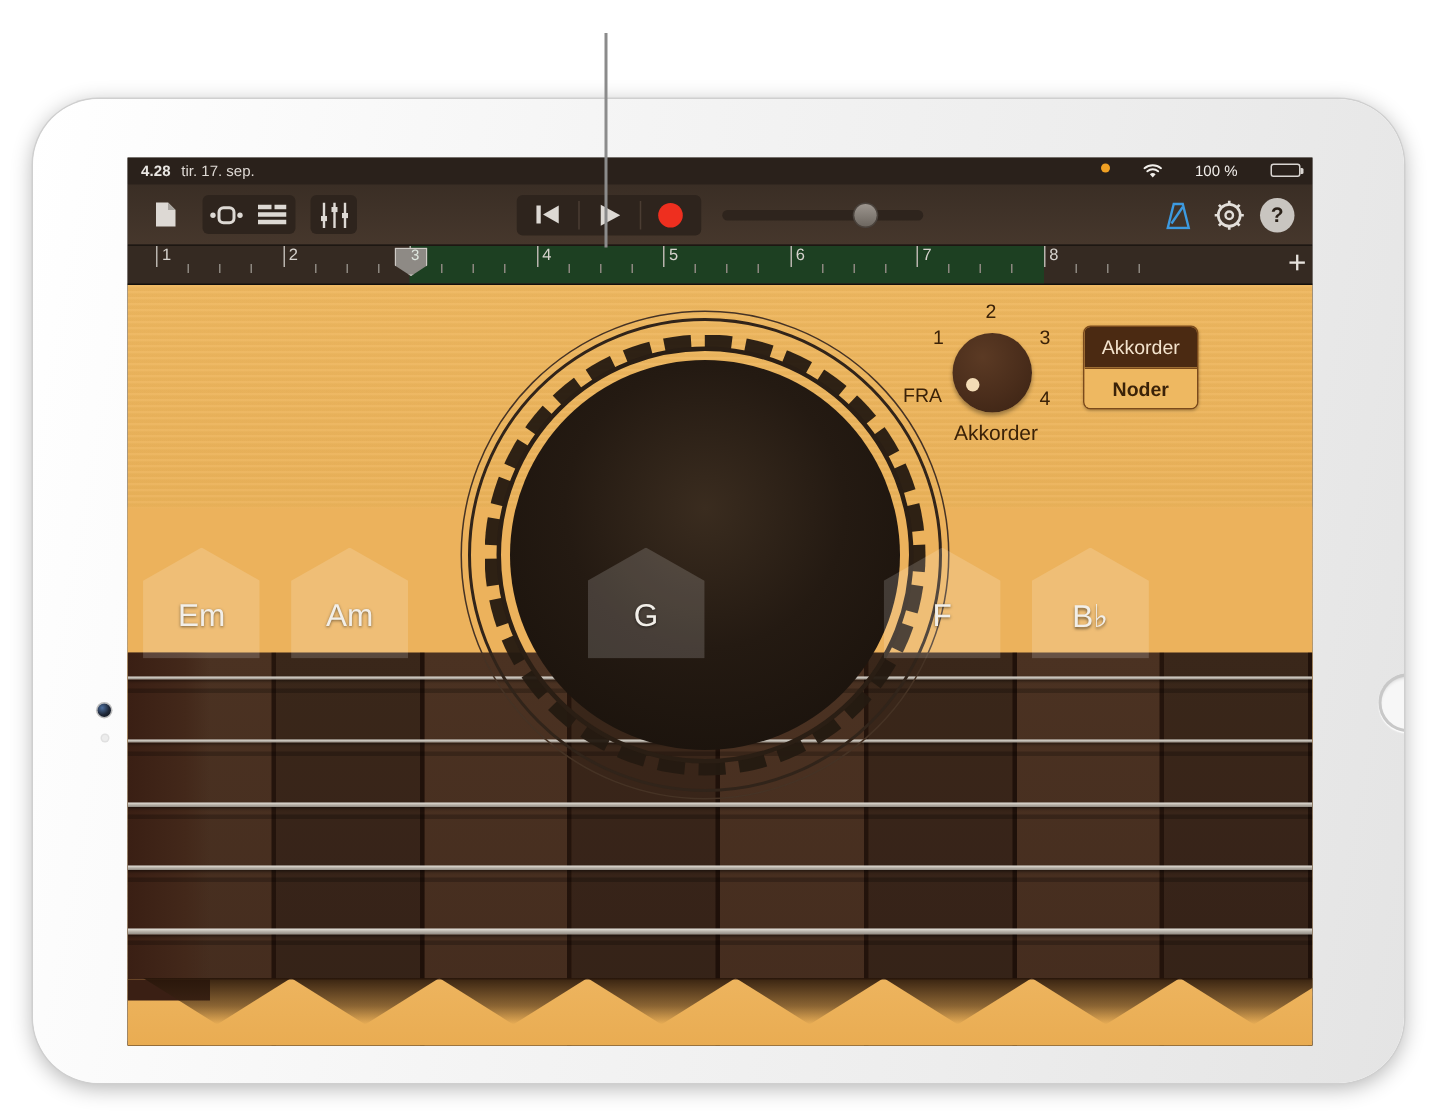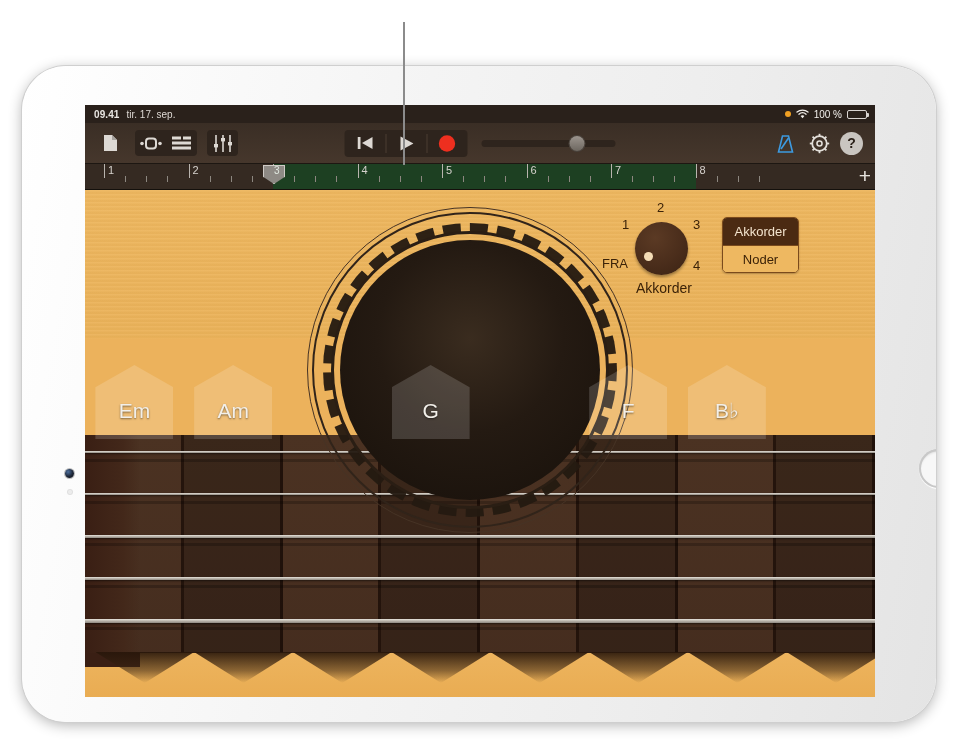--- a/index.html
+++ b/index.html
@@ -52,21 +52,21 @@
   
   #status-bar{
     position:relative;height:18px;
     background:#2a211b;
     display:flex;align-items:center;
     padding:0 8px 0 9px;
     font-size:10px;color:#e9e6e2;
   }
   #status-time{font-weight:bold;letter-spacing:.1px;}
   #status-date{margin-left:7px;color:#ded9d4;}
-  #status-right{margin-left:auto;display:flex;align-items:center;gap:5px;}
+  #status-right{margin-left:auto;display:flex;gap:22px;}
   .orange-dot{width:6px;height:6px;border-radius:50%;background:#f0a023;}
   #battery-text{font-size:10px;color:#f2efeb;}
   #battery{
     width:20px;height:9px;border:1px solid #d9d5d1;border-radius:2px;position:relative;
     box-sizing:border-box;padding:1px;
   }
   #battery:after{
     content:"";position:absolute;right:-3px;top:2px;width:2px;height:4px;
     background:#d9d5d1;border-radius:0 1px 1px 0;
   }
@@ -240,21 +240,21 @@
   #mode-toggle{
     position:absolute;left:637px;top:27px;width:75px;height:54px;z-index:6;
     border:1px solid #7a4a1c;border-radius:5px;overflow:hidden;cursor:pointer;
     box-shadow:0 1px 2px rgba(0,0,0,.25);
   }
   .mode-opt{
     height:27px;display:flex;align-items:center;justify-content:center;
     font-size:13px;
   }
   #mode-chords{background:#4b2a12;color:#f3e3cd;}
-  #mode-notes{background:#eeb861;color:#3b2208;border-top:1px solid #7a4a1c;}
+  #mode-notes{background:#eeb861;color:#3b2208;border-top:1px solid #7a4a1c;font-weight:bold;}
 
   
   #chord-strip{
     position:absolute;left:0;top:175px;width:100%;height:75px;z-index:4;
   }
   .chord-btn{
     position:absolute;top:0;width:78px;height:74px;cursor:pointer;
   }
   .chord-shape{
     position:absolute;inset:0;
@@ -317,21 +317,21 @@
 
 <div id="device">
   <div id="camera"></div>
   <div id="camera-dot2"></div>
   <div id="home-button"></div>
 </div>
 
 <div id="screen">
 
   <div id="status-bar">
-    <span id="status-time">09.41</span>
+    <span id="status-time">4.28</span>
     <span id="status-date">tir. 17. sep.</span>
     <span id="status-right">
       <span class="orange-dot"></span>
       <svg width="13" height="10" viewBox="0 0 13 10">
         <path d="M6.5 9.3 L4.6 7.1 a3 3 0 0 1 3.8 0 Z" fill="#f2efeb"></path>
         <path d="M2.9 5.2 a5.6 5.6 0 0 1 7.2 0" stroke="#f2efeb" stroke-width="1.3" fill="none" stroke-linecap="round"></path>
         <path d="M1 3.1 a8.6 8.6 0 0 1 11 0" stroke="#f2efeb" stroke-width="1.3" fill="none" stroke-linecap="round"></path>
       </svg>
       <span id="battery-text">100 %</span>
       <span id="battery"><span id="battery-fill"></span></span>

